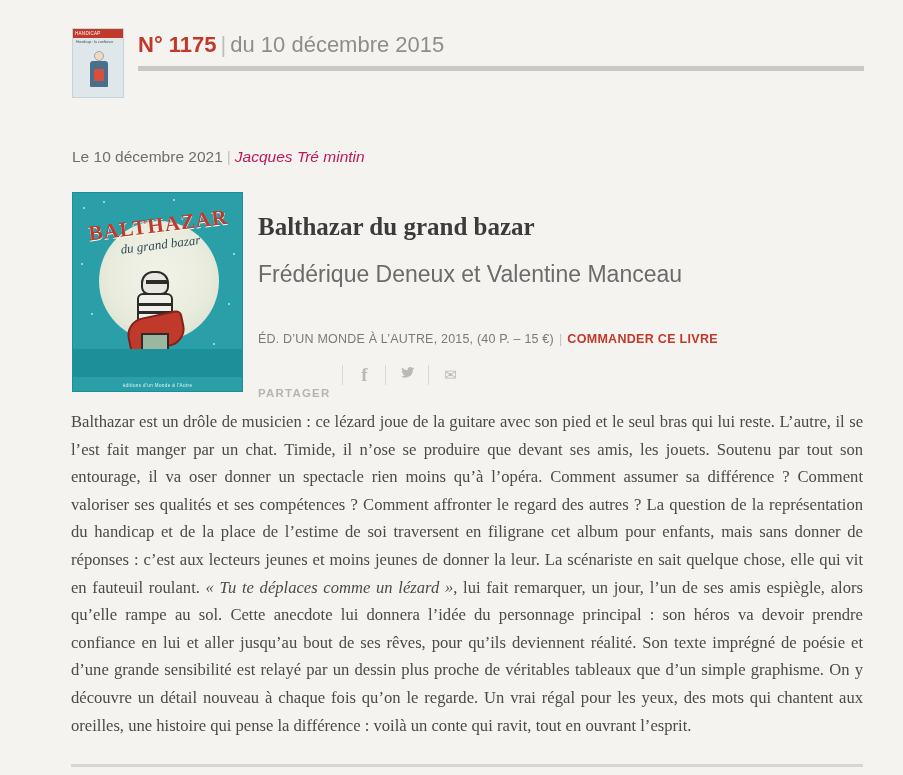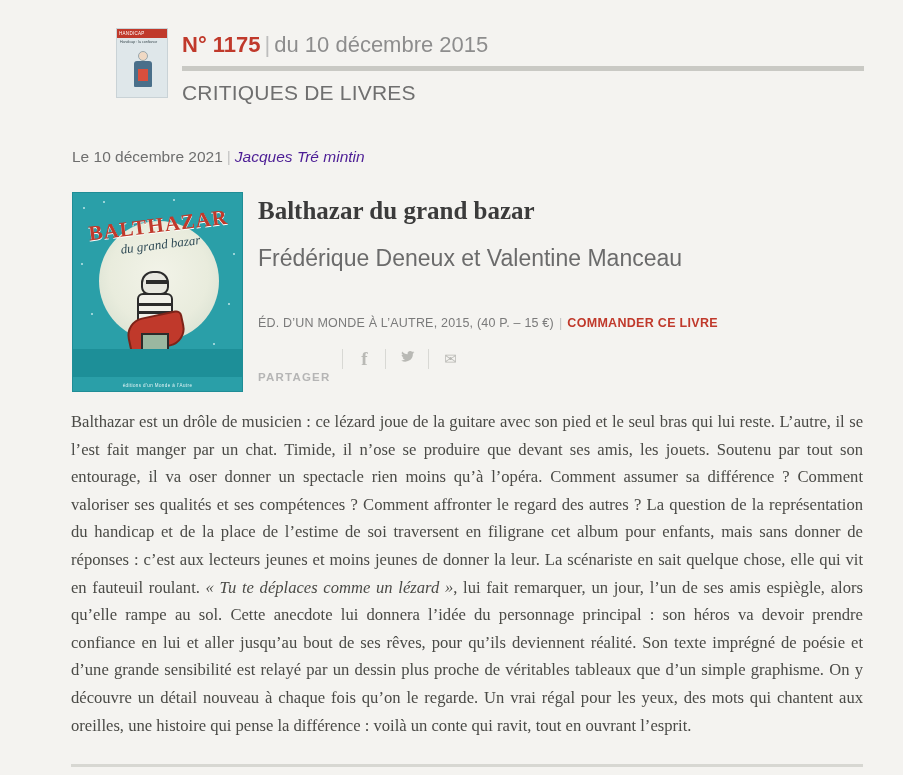--- a/index.html
+++ b/index.html
@@ -24,21 +24,20 @@
   
   .masthead {
     position: absolute;
     left: 72px;
     top: 28px;
     width: 792px;
   }
   .mast-row {
     display: flex;
     align-items: flex-start;
-    margin-left: 44px;
   }
   .issue-thumb {
     width: 52px;
     height: 70px;
     background: #dfe7ea;
     border: 1px solid #c9d2d6;
     box-sizing: border-box;
     position: relative;
     overflow: hidden;
     flex: 0 0 auto;
@@ -139,21 +138,21 @@
     font-size: 15.5px;
     color: #6e6e6e;
     font-weight: 300;
   }
   .byline .sep {
     color: #c3c3c3;
     padding: 0 4px;
   }
   .byline .author {
     font-style: italic;
-    color: #4c1d95;
+    color: #be185d;
   }
 
   
   .cover {
     position: absolute;
     left: 72px;
     top: 192px;
     width: 171px;
     height: 200px;
     background: #2a9fa8;
@@ -271,21 +270,21 @@
     width: 100%;
     text-align: center;
     font-size: 4.5px;
     color: #e6f6f7;
     letter-spacing: .4px;
   }
 
   .bookinfo {
     position: absolute;
     left: 258px;
-    top: 196px;
+    top: 212px;
     width: 600px;
   }
   .book-title {
     font-family: "Liberation Serif", serif;
     font-weight: 700;
     font-size: 25px;
     line-height: 30px;
     color: #3b3b3b;
     margin: 0;
   }
@@ -387,21 +386,20 @@
         <div class="figure">
           <div class="head"></div>
           <div class="body"></div>
         </div>
       </div>
       <div class="mast-text">
         <div class="mast-line1">
           <span class="num">N° 1175</span><span class="sep">|</span><span>du 10 décembre 2015</span>
         </div>
         <div class="mast-rule"></div>
-        <div class="mast-section">CRITIQUES DE LIVRES</div>
       </div>
     </div>
   </div>
 
   <div class="byline">
     <span>Le 10 décembre 2021</span><span class="sep">|</span><span class="author">Jacques Tré mintin</span>
   </div>
 
   <div class="cover">
     <div class="moon"></div>

